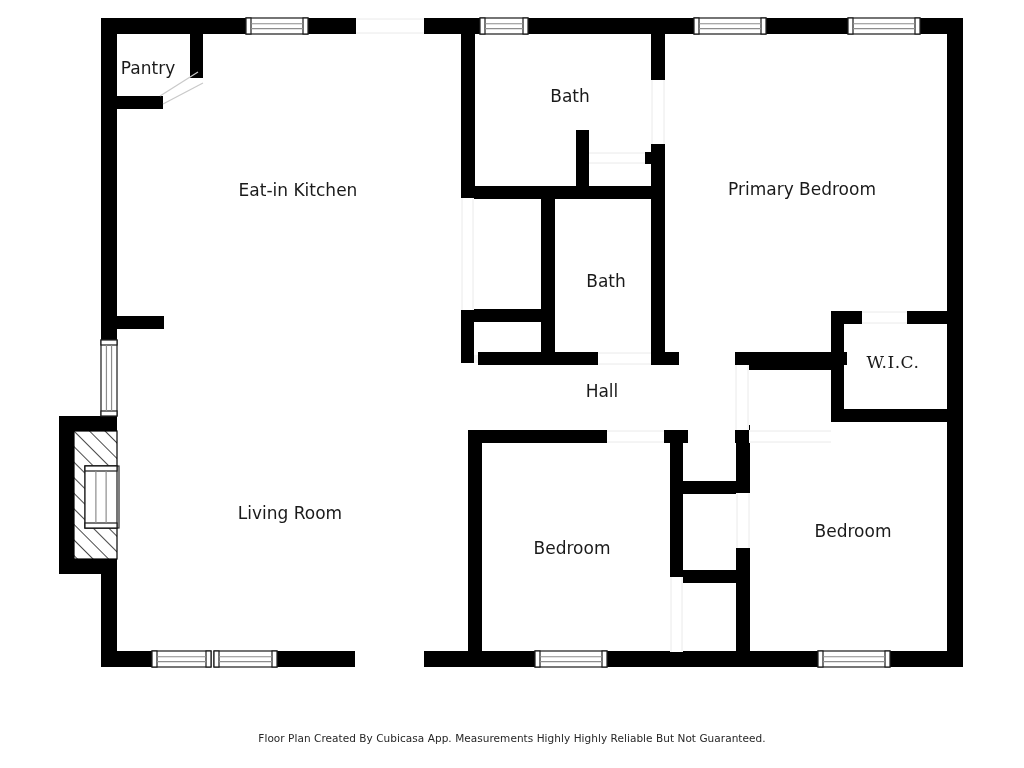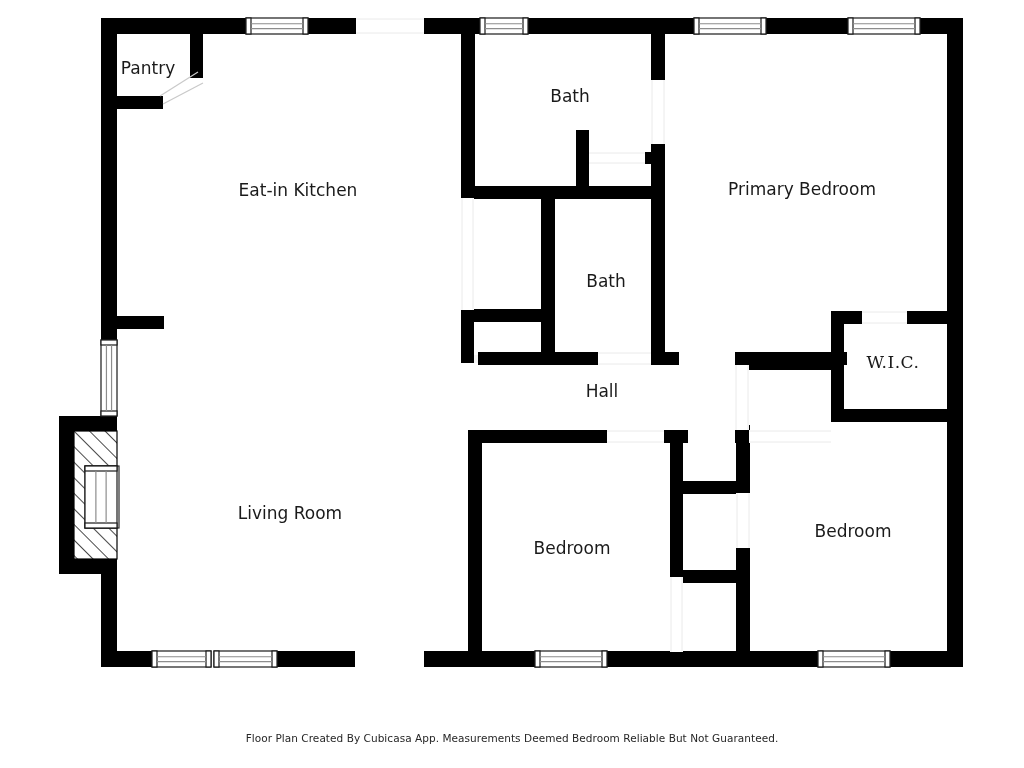--- a/index.html
+++ b/index.html
@@ -253,13 +253,13 @@
         <text x="606" y="282" class="room-label" font-size="17">Bath</text>
         <text x="893" y="363" class="room-label wic" font-size="17">W.I.C.</text>
         <text x="602" y="392" class="room-label" font-size="17">Hall</text>
         <text x="290" y="514" class="room-label" font-size="17">Living Room</text>
         <text x="572" y="549" class="room-label" font-size="17">Bedroom</text>
         <text x="853" y="532" class="room-label" font-size="17">Bedroom</text>
       </g>
   </svg>
 </div>
 
-<div id="caption">Floor Plan Created By Cubicasa App. Measurements Deemed Bedroom Reliable But Not Guaranteed.</div>
+<div id="caption">Floor Plan Created By Cubicasa App. Measurements Highly Highly Reliable But Not Guaranteed.</div>
 
 </body></html>

